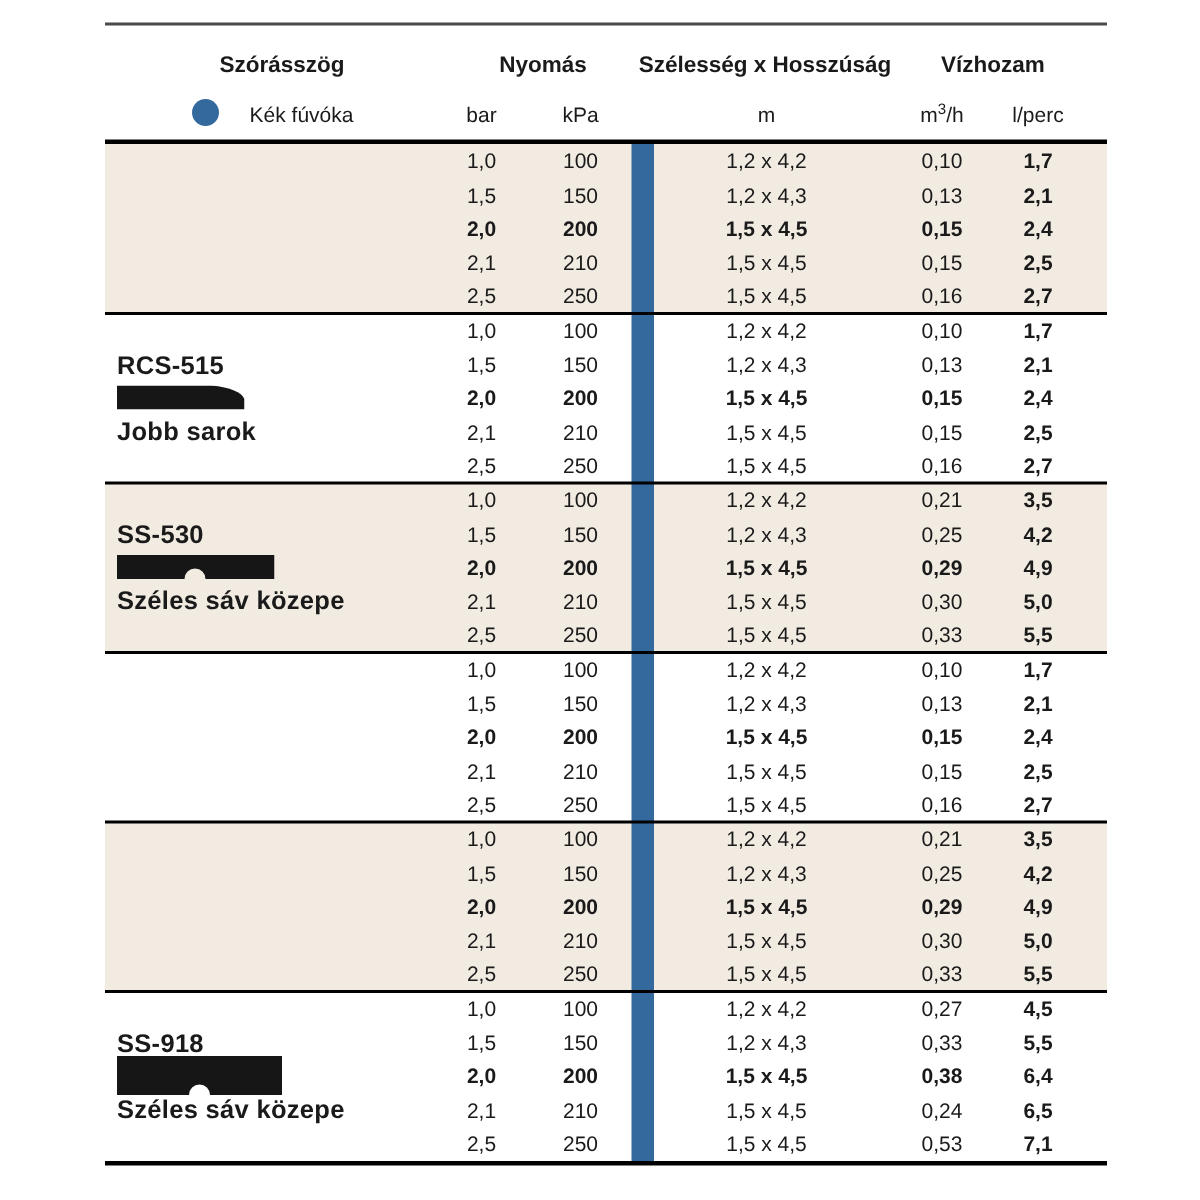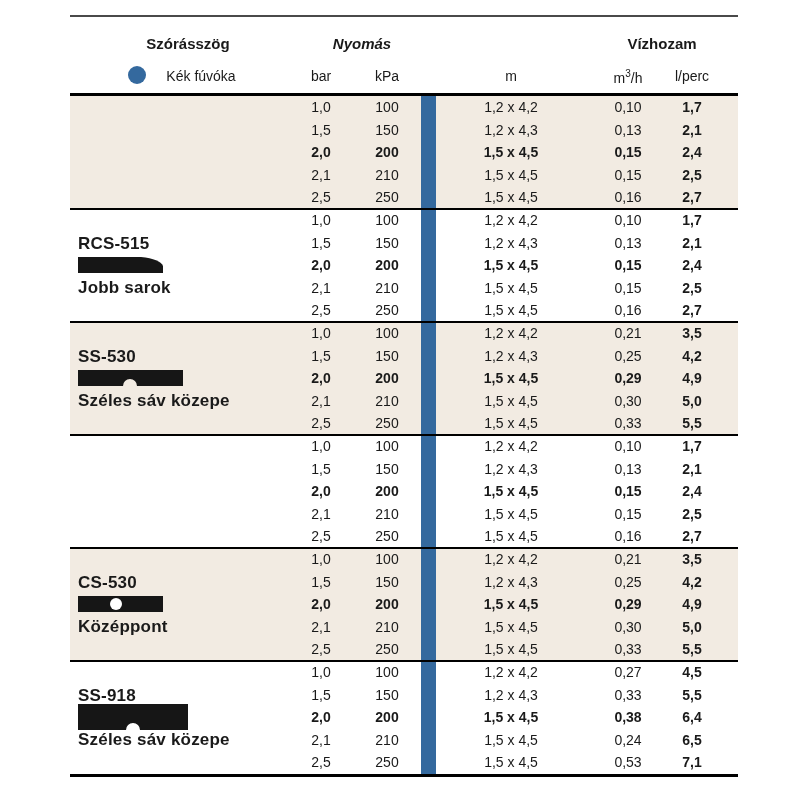--- a/index.html
+++ b/index.html
@@ -20,21 +20,21 @@
   .rule.g4{top:532px;height:2px;}
   .rule.g5{top:645px;height:2px;}
   .rule.bottom{top:759px;height:3px;}
 
   
   .header{position:absolute;top:2px;left:0;width:100%;height:76px;background:#fff;}
   .h-title{position:absolute;top:18px;transform:translateX(-50%);
     font-size:15px;font-weight:bold;white-space:nowrap;}
   .h-sub{position:absolute;top:51px;transform:translateX(-50%);
     font-size:14px;white-space:nowrap;}
-  .h-c1{left:118px;} .h-c2{left:292px;font-style:italic;} .h-c3{left:440px;} .h-c4{left:592px;}
+  .h-c1{left:118px;} .h-c2{left:292px;} .h-c3{left:440px;} .h-c4{left:592px;}
   .h-bar{left:251px;} .h-kpa{left:317px;} .h-m{left:441px;}
   .h-m3h{left:558px;} .h-lperc{left:622px;}
   .h-m3h sup{font-size:10px;}
   .nozzle-dot{position:absolute;left:58px;top:49px;width:18px;height:18px;
     border-radius:50%;background:#34699e;}
   .nozzle-label{left:131px;}
 
   
   .groups{position:absolute;top:81px;left:0;width:100%;z-index:1;}
   .group{position:relative;height:113px;}
@@ -60,20 +60,21 @@
     background:#34699e;z-index:2;}
 </style>
 </head>
 <body>
 
 <div class="table-wrap">
 
   <div class="header">
     <div class="h-title h-c1">Szórásszög</div>
     <div class="h-title h-c2">Nyomás</div>
+    <div class="h-title h-c3">Szélesség x Hosszúság</div>
     <div class="h-title h-c4">Vízhozam</div>
 
     <span class="nozzle-dot" style="background: rgb(52, 105, 158);"></span>
     <div class="h-sub nozzle-label">Kék fúvóka</div>
     <div class="h-sub h-bar">bar</div>
     <div class="h-sub h-kpa">kPa</div>
     <div class="h-sub h-m">m</div>
     <div class="h-sub h-m3h"><span>m</span><sup>3</sup><span>/h</span></div>
     <div class="h-sub h-lperc">l/perc</div>
   </div>
@@ -252,30 +253,20 @@
             <span class="cell c0">2,5</span>
             <span class="cell c1">250</span>
             <span class="cell c2">1,5 x 4,5</span>
             <span class="cell c3">0,16</span>
             <span class="cell c4">2,7</span>
           </div>
         </div>
     </div>
 
     <div class="group shade" style="background: rgb(242, 235, 226);">
-      <div class="group-label">
-        <div class="g-icon" style="top:48px">
-          <svg width="85" height="16" viewBox="0 0 85 16">
-              <rect width="85" height="16" fill="#161616"></rect>
-              <circle cx="38" cy="8" r="6" fill="#ffffff"></circle>
-            </svg>
-        </div>
-        <div class="g-model">CS-530</div>
-        <div class="g-loc">Középpont</div>
-      </div>
       <div class="rows">
           <div class="data-row">
             <span class="cell c0">1,0</span>
             <span class="cell c1">100</span>
             <span class="cell c2">1,2 x 4,2</span>
             <span class="cell c3">0,21</span>
             <span class="cell c4">3,5</span>
           </div>
           <div class="data-row">
             <span class="cell c0">1,5</span>

